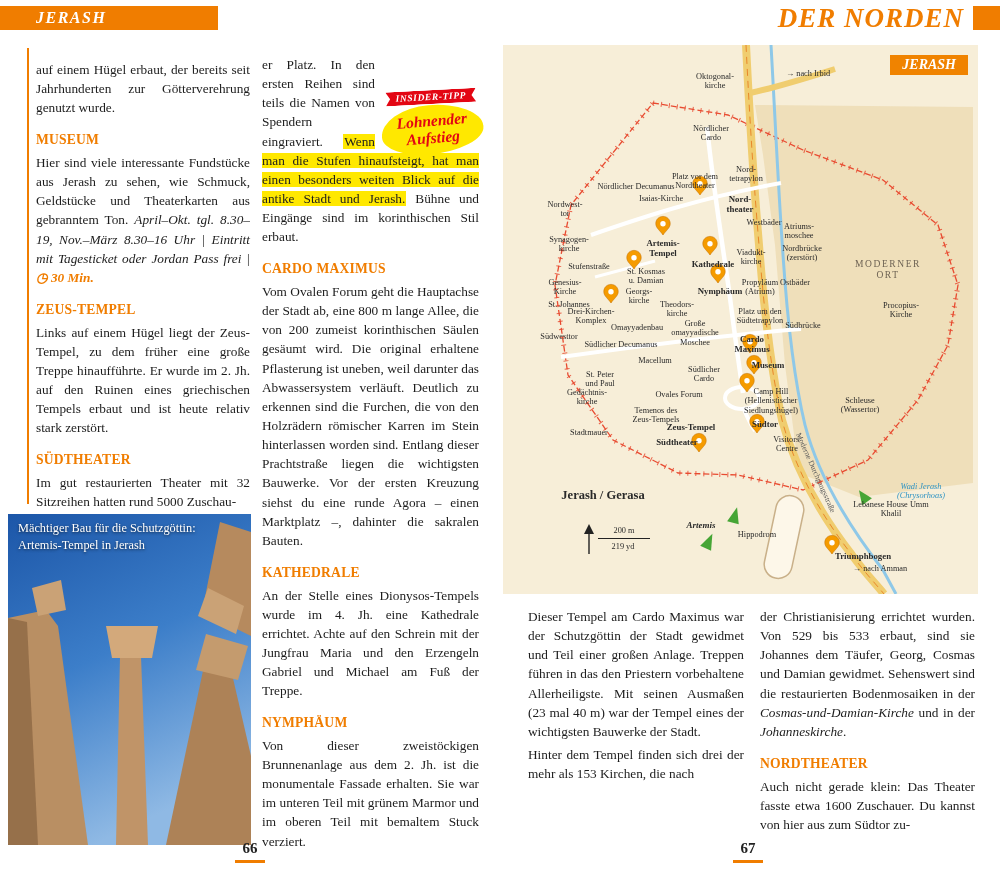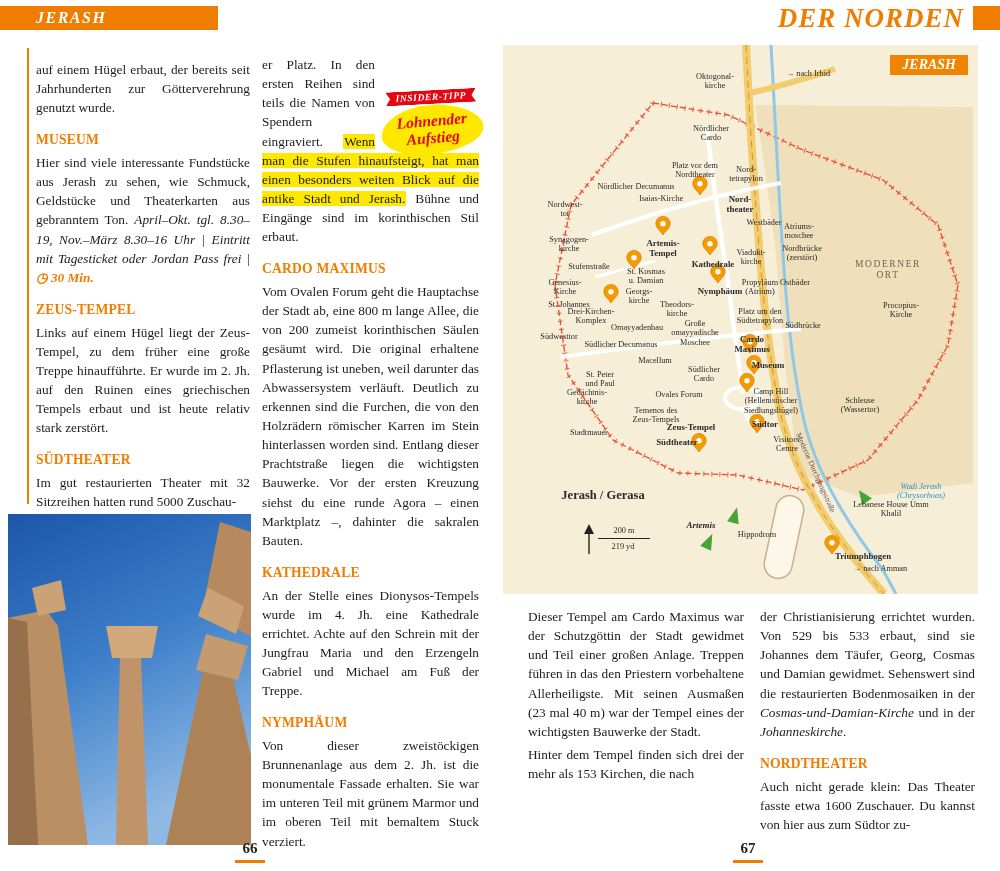--- a/index.html
+++ b/index.html
@@ -121,20 +121,21 @@
       <path d="M0,331 L80,331 L50,112 L38,96 L0,104 Z" fill="#b98f63"></path>
       <path d="M0,331 L30,331 L19,108 L0,104 Z" fill="#96704a"></path>
       <path d="M30,102 L58,96 L53,66 L24,74 Z" fill="#caa276"></path>
       <path d="M108,331 L140,331 L133,142 L112,142 Z" fill="#c09468"></path>
       <path d="M104,144 L144,144 L150,112 L98,112 Z" fill="#d3a97b"></path>
       <path d="M243,331 L158,331 L196,152 L224,160 L243,242 Z" fill="#ad8257"></path>
       <path d="M188,156 L230,166 L240,132 L198,120 Z" fill="#c49b6e"></path>
       <path d="M243,18 L243,122 L194,98 L212,8 Z" fill="#b68a5e"></path>
       <path d="M190,102 L228,120 L236,92 L200,74 Z" fill="#caa276"></path>
     </svg>
+    <div class="photo-caption">Mächtiger Bau für die Schutzgöttin: Artemis-Tempel in Jerash</div>
   </div>
 
   <div id="map">
     <svg class="base" width="475" height="549" viewBox="0 0 475 549">
       <rect width="475" height="549" fill="#f7eed8"></rect>
       <path d="M252,60 L470,62 L470,438 L356,452 L296,428 L282,320 L272,200 L260,110 Z" fill="#efdfba"></path>
       <path d="M150,58 L225,70 L300,105 L380,135 L435,180 L455,240 L445,300 L415,355 L365,415 L300,445 L235,430 L175,428 L110,395 L65,330 L52,240 L68,160 Z" fill="none" stroke="#e84b31" stroke-width="5" stroke-dasharray="1,7" opacity="0.85"></path>
       <path d="M150,58 L225,70 L300,105 L380,135 L435,180 L455,240 L445,300 L415,355 L365,415 L300,445 L235,430 L175,428 L110,395 L65,330 L52,240 L68,160 Z" fill="none" stroke="#e84b31" stroke-width="1.3" stroke-dasharray="6,3"></path>
       <path d="M268,0 C272,70 275,140 280,210 C284,270 290,330 302,380 C315,430 345,480 380,525 L393,549" fill="none" stroke="#8ec8e8" stroke-width="3"></path>
       <path d="M243,0 C246,60 250,130 256,200 C261,265 267,320 279,375 C291,420 314,465 349,510 C362,528 372,538 381,549" fill="none" stroke="#f0cd6f" stroke-width="8"></path>
@@ -206,21 +207,21 @@
             <circle cx="0" cy="-11.2" r="2.7" fill="#ffffff"></circle>
           </g>
         </g>
     </svg>
     <div id="map-labels">
         <div class="mlabel" style="left: 212px; top: 36px;">Oktogonal-
 kirche</div>
         <div class="mlabel" style="left: 305px; top: 29px;">→ nach Irbid</div>
         <div class="mlabel" style="left: 208px; top: 88px;">Nördlicher
 Cardo</div>
-        <div class="mlabel" style="left: 192px; top: 125px;">Platz vor dem
+        <div class="mlabel" style="left: 192px; top: 136px;">Platz vor dem
 Nordtheater</div>
         <div class="mlabel" style="left: 243px; top: 129px;">Nord-
 tetrapylon</div>
         <div class="mlabel" style="left: 133px; top: 142px;">Nördlicher Decumanus</div>
         <div class="mlabel m-b" style="left: 237px; top: 160px;">Nord-
 theater</div>
         <div class="mlabel" style="left: 158px; top: 154px;">Isaias-Kirche</div>
         <div class="mlabel" style="left: 261px; top: 178px;">Westbäder</div>
         <div class="mlabel" style="left: 296px; top: 186px;">Atriums-
 moschee</div>

